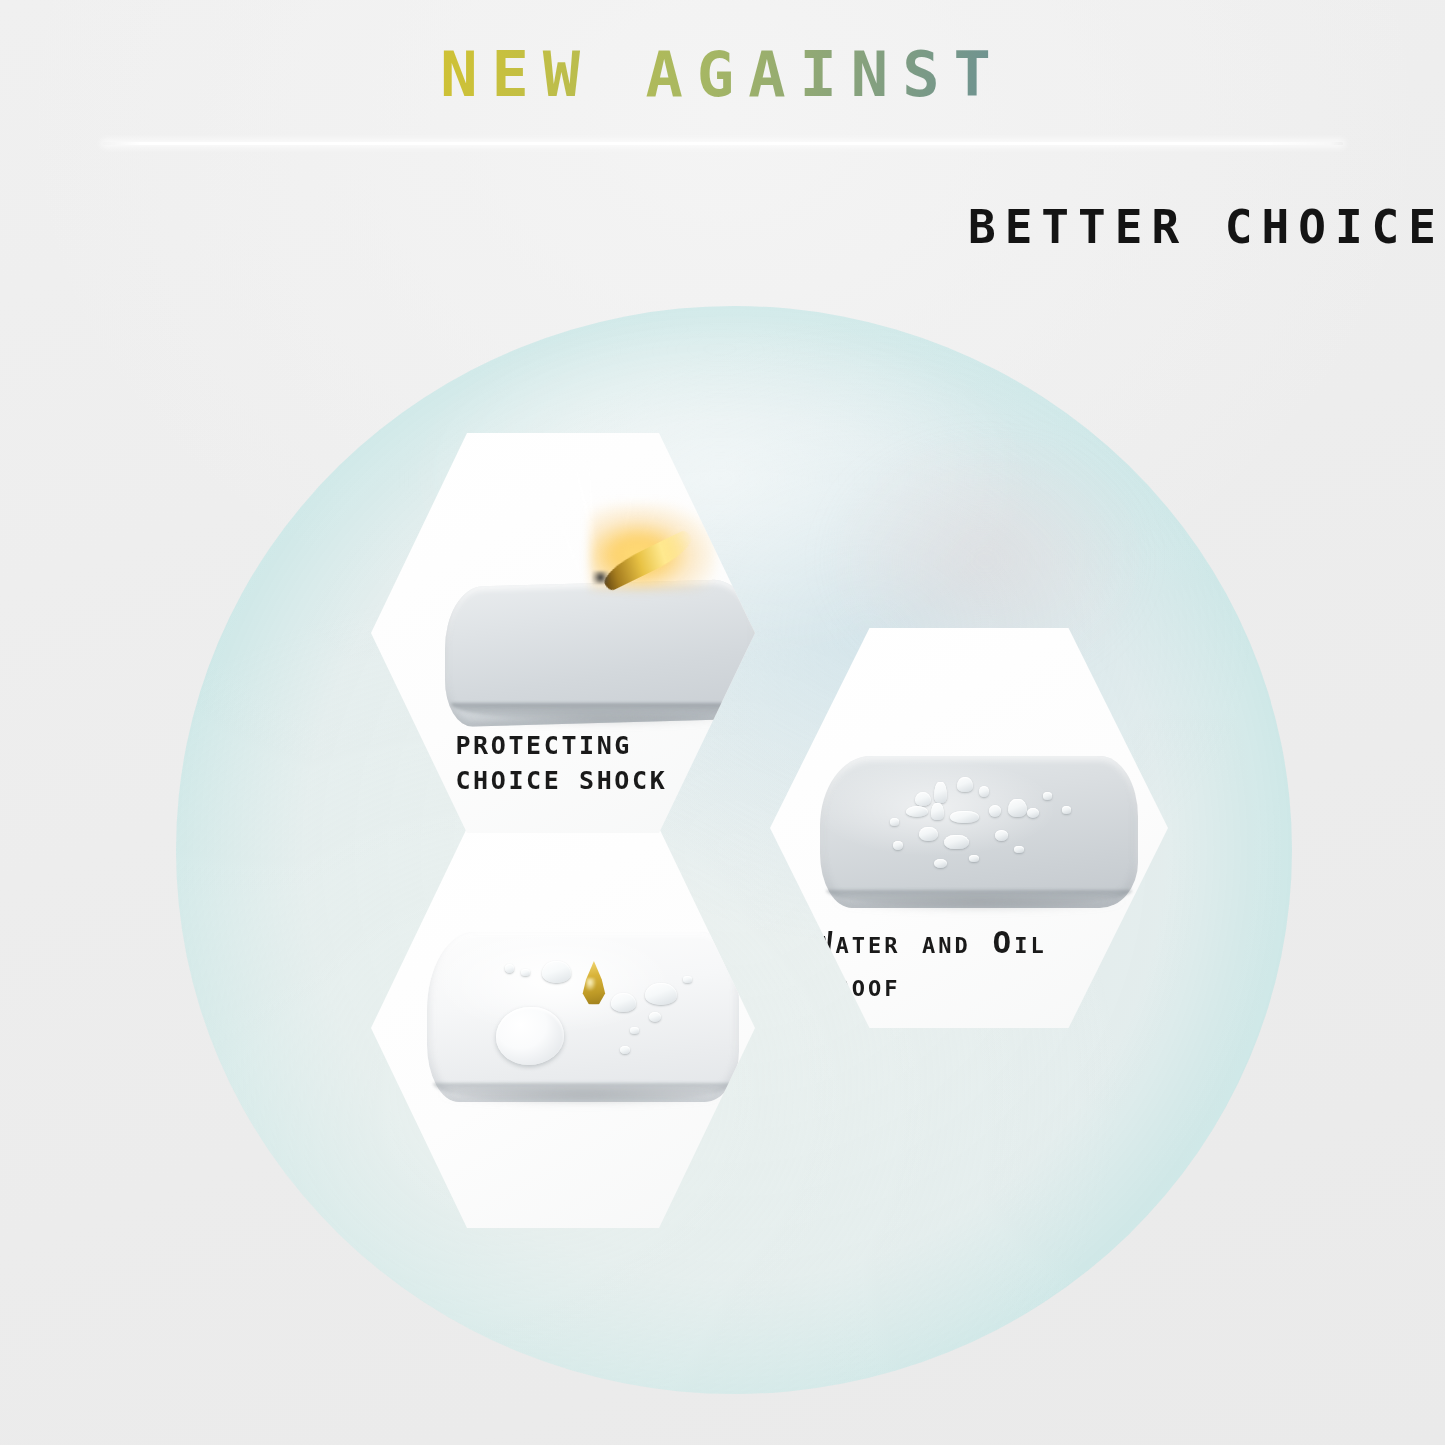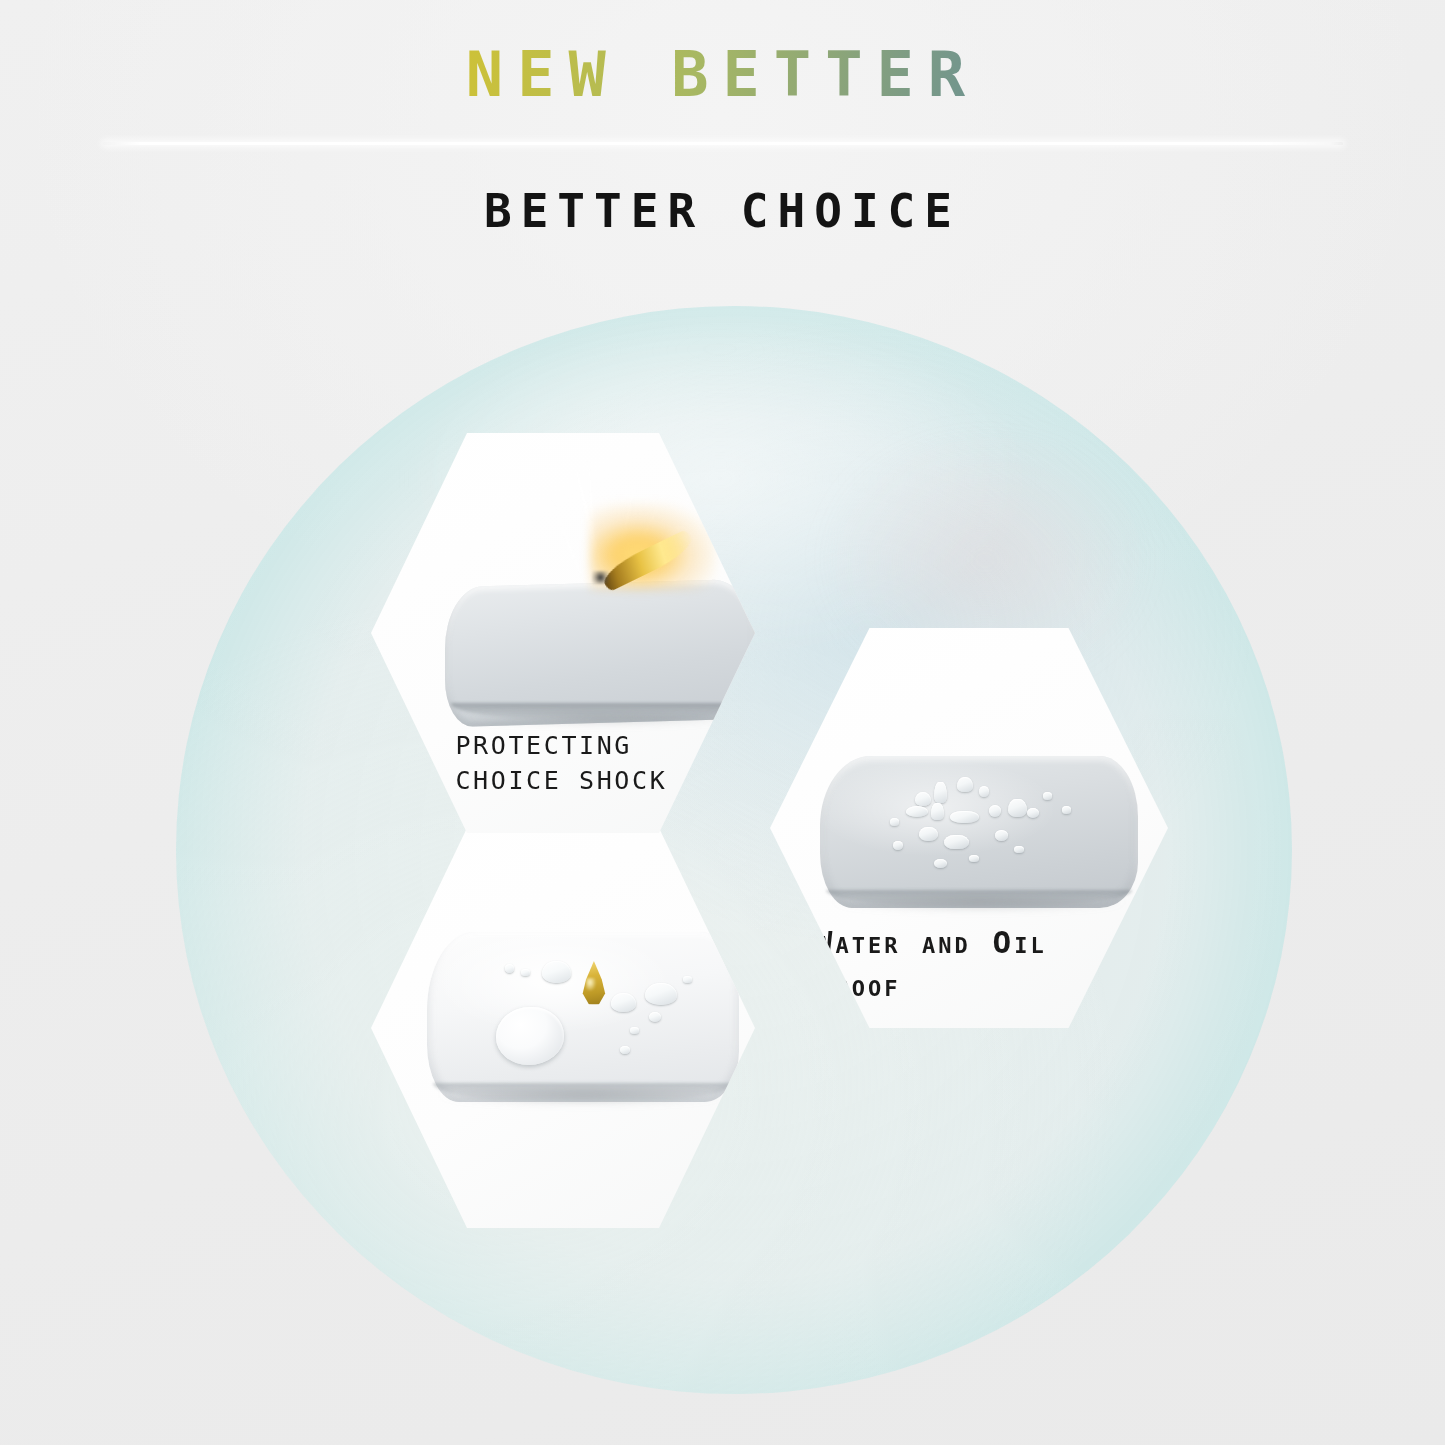--- a/index.html
+++ b/index.html
@@ -33,22 +33,22 @@
   #divider {
     position:absolute; left:103px; top:142px;
     width:1240px; height:3px;
     background:linear-gradient(to right,
       rgba(255,255,255,0.25) 0%, #ffffff 3%, #ffffff 94%,
       rgba(255,255,255,0.55) 99%, rgba(255,255,255,0) 100%);
     box-shadow:0 0 7px 2px rgba(255,255,255,0.85);
     border-radius:2px;
   }
   #subheadline {
-    position:absolute; left:0; top:184px; width:100%;
-    text-align:center;
+    position:absolute; left:0; top:200px; width:100%;
+    text-align:right;
     font-size:46px; font-weight:bold;
     letter-spacing:9px;
     color:#141414;
     white-space:nowrap;
   }
 
   
   #bubble {
     position:absolute; left:176px; top:306px;
     width:1116px; height:1088px;
@@ -126,21 +126,21 @@
     position:absolute; left:0; width:100%;
     padding-left:22%;
     color:#1a1a1a;
     line-height:1.38;
   }
   .cap .l1, .cap .l2 { display:block; white-space:nowrap; }
 
   
   #hex1 .cap { top:296px; }
   #hex1 .cap .l1, #hex1 .cap .l2 {
-    font-size:25px; font-weight:normal; letter-spacing:2.6px;
+    font-size:25px; font-weight:bold; letter-spacing:2.6px;
   }
 
   
   #hex2 .cap { top:293px; padding-left:11%; }
   #hex3 .cap { top:297px; padding-left:20%; }
   .smallcaps { font-variant:small-caps; font-weight:bold; letter-spacing:3px; }
   #hex2 .cap .l1, #hex2 .cap .l2 { font-size:31px; }
   #hex3 .cap .l1, #hex3 .cap .l2 { font-size:31px; }
 
   
@@ -266,21 +266,21 @@
     position:absolute; left:22%; top:38%; width:34%; height:30%;
     background:radial-gradient(ellipse at 40% 35%, rgba(255,250,210,0.95) 0%, rgba(255,250,210,0) 75%);
     filter:blur(1px);
   }
 </style>
 </head>
 <body>
 
 <div id="stage">
 
-  <div id="headline">NEW BETTER</div>
+  <div id="headline">NEW AGAINST</div>
 
   <div id="divider"></div>
 
   <div id="subheadline">BETTER CHOICE</div>
 
   <div id="bubble"></div>
   <div id="bubble-rim"></div>
   <div id="bubble-inner-arc"></div>
   <div id="bubble-sheen"></div>
   <div id="bubble-warm"></div>

